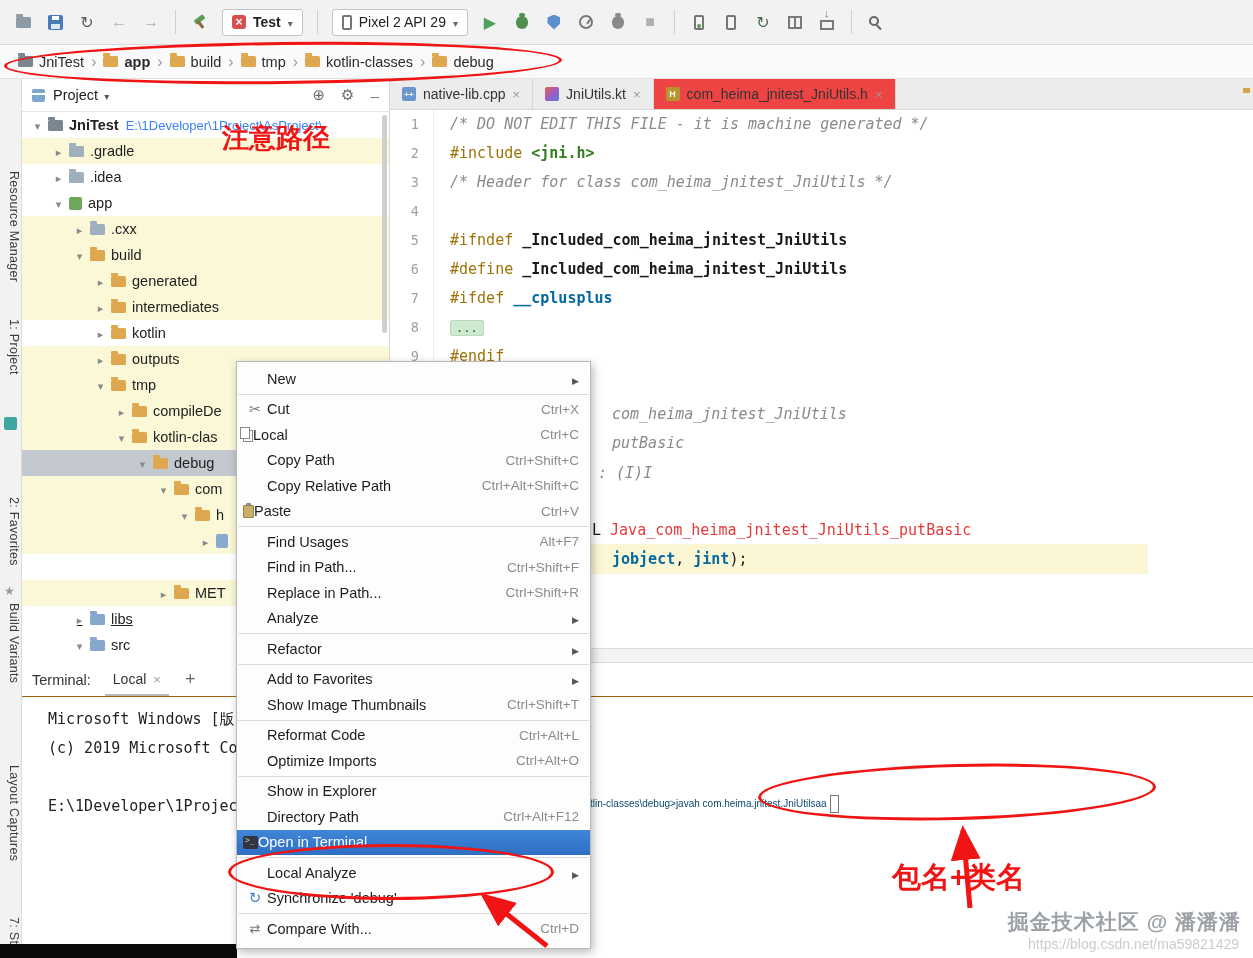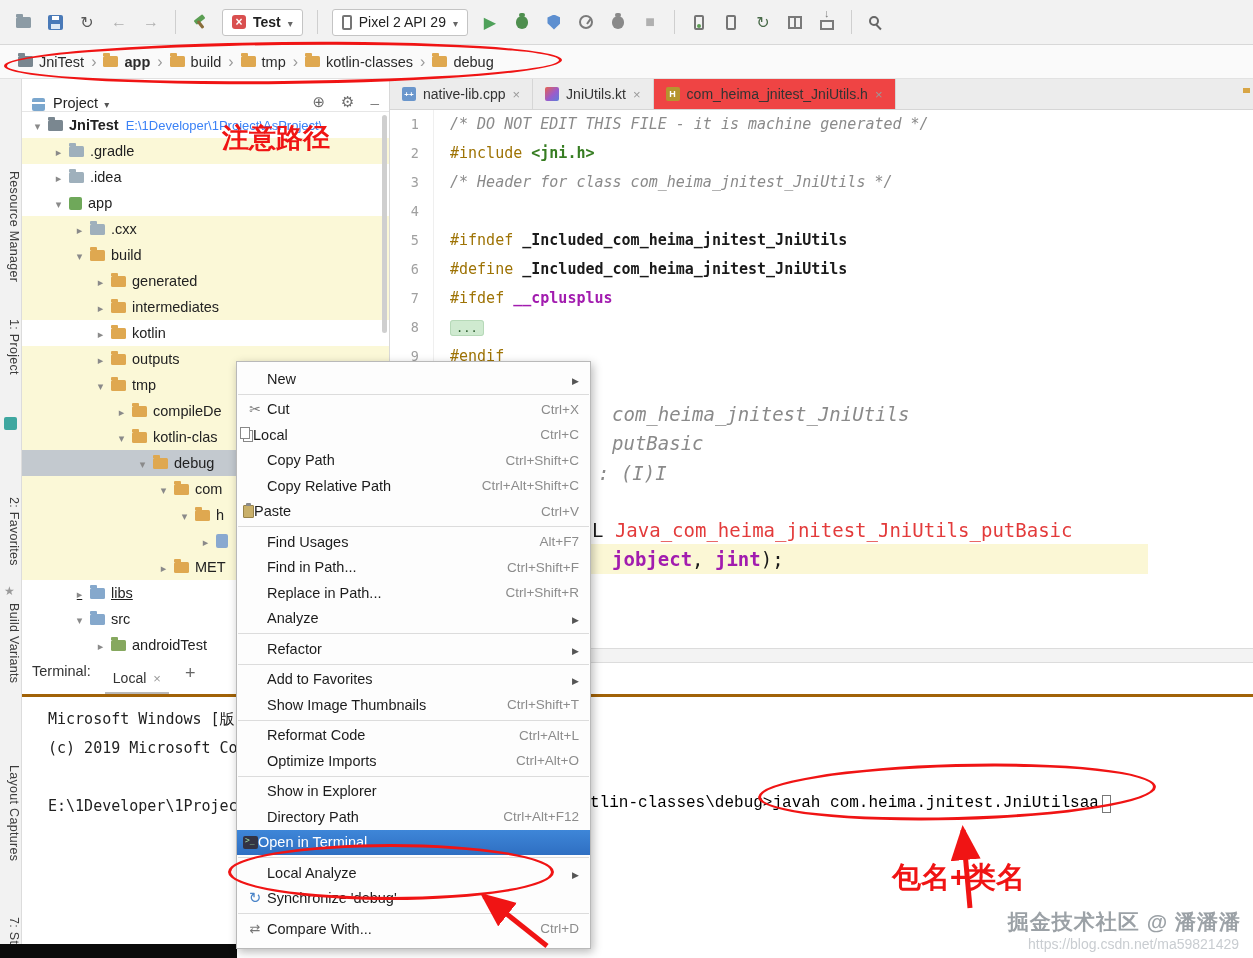--- a/index.html
+++ b/index.html
@@ -53,21 +53,21 @@
 
   
   .stripe{position:absolute;left:0;top:79px;width:22px;height:879px;background:#f2f2f2;border-right:1px solid #dcdcdc;z-index:4}
   .stripe-label{position:absolute;left:2px;width:19px;writing-mode:vertical-rl;font-size:12.5px;color:#3c3c3c;white-space:nowrap;cursor:default;letter-spacing:.3px}
   .stripe-dot{position:absolute;top:338px;left:4px;width:13px;height:13px;background:#3fa7a0;border-radius:2px}
   .stripe-star{position:absolute;top:503px;left:4px}
   .stripe-star::before{content:"★";color:#9a9a9a;font-size:12px}
 
   
   .project{position:absolute;left:22px;top:79px;width:368px;height:584px;background:#fff;border-right:1px solid #d8d8d8;overflow:hidden;z-index:3}
-  .pheader{height:33px;display:flex;align-items:flex-end;padding:0 10px;border-bottom:1px solid #e6e6e6;background:#fff}
+  .pheader{height:33px;display:flex;align-items:center;padding:0 10px;border-bottom:1px solid #e6e6e6;background:#fff}
   .ph-win-ic{width:13px;height:13px;background:#7ba7ce;border-radius:2px;margin-right:8px;position:relative}
   .ph-win-ic::before{content:"";position:absolute;left:0;top:4px;width:100%;height:2px;background:#fff}
   .ph-title{font-size:14.5px;color:#222}
   .ph-caret{margin-left:6px}
   .ph-caret::before{content:"▾";font-size:10px;color:#555}
   .ph-spacer{flex:1}
   .ph-ic{margin-left:16px;color:#6b6b6b;font-size:15px;cursor:default}
   .ph-locate::before{content:"⊕"}
   .ph-gear::before{content:"⚙"}
   .ph-hide::before{content:"─";font-size:12px}
@@ -105,46 +105,46 @@
   .fic-kt{background:linear-gradient(135deg,#e8624f 0%,#9a5ccc 55%,#5a7fd8 100%)}
   .fic-h{background:#b5952f}
   .fic-h::before{content:"H";color:#fff;font-size:9px;font-weight:bold}
   .code{position:absolute;left:0;top:31px;right:0;bottom:0;background:#fff;font-family:"DejaVu Sans Mono","Liberation Mono",monospace;font-size:15px;line-height:29px}
   .cline{display:flex;height:29px;white-space:pre}
   .ln{width:44px;flex:none;text-align:right;padding-right:14px;color:#a0a0a0;font-size:13.5px;border-right:1px solid #efefef;margin-right:16px}
   .seg-comment{color:#8a8a8a;font-style:italic}
   .seg-d{color:#9e7305}
   .seg-inc{color:#377d22;font-weight:bold}
   .seg-id{color:#1a1a1a;font-weight:bold}
-  .seg-kw{color:#a21caf;font-weight:bold}
+  .seg-kw{color:#0369a1;font-weight:bold}
   .seg-err{color:#e33b3b}
   .seg-plain{color:#1a1a1a}
   .seg-fold{background:#cfead0;border:1px solid #b6d9b8;border-radius:3px;padding:0 5px;color:#2d5d2f;font-size:12px}
   .caret-band{position:absolute;left:590px;top:544px;width:558px;height:30px;background:#fbf7d5;z-index:8}
-  .frag{position:absolute;font-family:"DejaVu Sans Mono","Liberation Mono",monospace;font-size:19px;line-height:29px;white-space:pre;z-index:9}
+  .frag{position:absolute;font-family:"DejaVu Sans Mono","Liberation Mono",monospace;font-size:15px;line-height:29px;white-space:pre;z-index:9}
   .frag0{left:612px;top:400px}
   .frag1{left:612px;top:429px}
   .frag2{left:598px;top:459px}
   .frag3{left:592px;top:516px}
   .frag4{left:612px;top:545px}
   .estripe-mark{position:absolute;left:1243px;top:88px;width:7px;height:5px;background:#d8a545;z-index:9}
 
   
   .splitter{position:absolute;left:390px;top:648px;width:863px;height:15px;background:#f3f3f3;border-top:1px solid #dcdcdc;border-bottom:1px solid #dcdcdc;z-index:3}
   .terminal{position:absolute;left:22px;top:663px;width:1231px;height:295px;background:#fff;z-index:2}
-  .term-head{height:34px;display:flex;padding-left:10px;border-bottom:3px solid #a16207}
+  .term-head{height:34px;display:flex;align-items:center;padding-left:10px;border-bottom:1px solid #a16207}
   .term-title{font-size:14.5px;color:#333;margin-right:14px}
   .term-tab{display:flex;align-items:center;gap:7px;padding:0 8px;height:100%;border-bottom:2px solid #b9b9b9}
   .term-tab-label{font-size:14px;color:#333}
   .term-close::before{content:"×";color:#9a9a9a;font-size:13px}
   .term-add{margin-left:16px;cursor:default}
   .term-add::before{content:"+";font-size:18px;color:#666}
   .term-out{padding-top:8px}
   .tline{font-family:"DejaVu Sans Mono","Liberation Mono",monospace;font-size:15px;line-height:29px;padding-left:26px;white-space:pre;color:#222}
-  .term-frag{position:absolute;left:590px;top:789px;display:flex;align-items:center;font-family:Liberation Mono, monospace;font-size:16px;line-height:29px;color:#000000;z-index:6}
+  .term-frag{position:absolute;left:590px;top:789px;display:flex;align-items:center;font-family:Liberation Sans, sans-serif;font-size:10px;line-height:29px;color:#0c4a6e;z-index:6}
   .term-cursor{display:inline-block;width:9px;height:18px;border:1.5px solid #777;margin-left:3px}
   .black-strip{position:absolute;left:0;top:944px;width:237px;height:14px;background:#0b0b0b;z-index:40}
 
   
   .menu{position:absolute;left:236px;top:361px;width:355px;background:#fdfdfd;border:1px solid #b9b9b9;box-shadow:2px 3px 9px rgba(0,0,0,.28);padding:4px 0 6px;z-index:50}
   .mi{height:25.5px;display:flex;align-items:center;padding:0 11px 0 6px;font-size:14.5px;color:#1c1c1c;cursor:default}
   .mi-ic{width:24px;flex:none;display:inline-flex;align-items:center;justify-content:center;position:relative}
   .mi-label{flex:1;white-space:nowrap}
   .mi-sc{color:#8c8c8c;font-size:13.5px;margin-left:18px;white-space:nowrap}
   .mi-sub{margin-left:18px}
@@ -378,21 +378,21 @@
         <div class="trow ybg" style="padding-left: 155px;">
           <span class="arr arr-d"></span>
           <span class="tic folder-orange"></span>
           <span class="tlabel">h</span>
         </div>
         <div class="trow ybg" style="padding-left: 176px;">
           <span class="arr arr-r"></span>
           <span class="tic file-blue"></span>
           <span class="tlabel"></span>
         </div>
-        <div class="trow ybg" style="padding-left: 134px;">
+        <div class="trow ybg" style="padding-left: 134px; margin-top: 26px;">
           <span class="arr arr-r"></span>
           <span class="tic folder-orange"></span>
           <span class="tlabel">MET</span>
         </div>
         <div class="trow" style="padding-left: 50px; text-decoration: underline;">
           <span class="arr arr-r"></span>
           <span class="tic folder-blue"></span>
           <span class="tlabel">libs</span>
         </div>
         <div class="trow" style="padding-left: 50px; align-items: center;">

